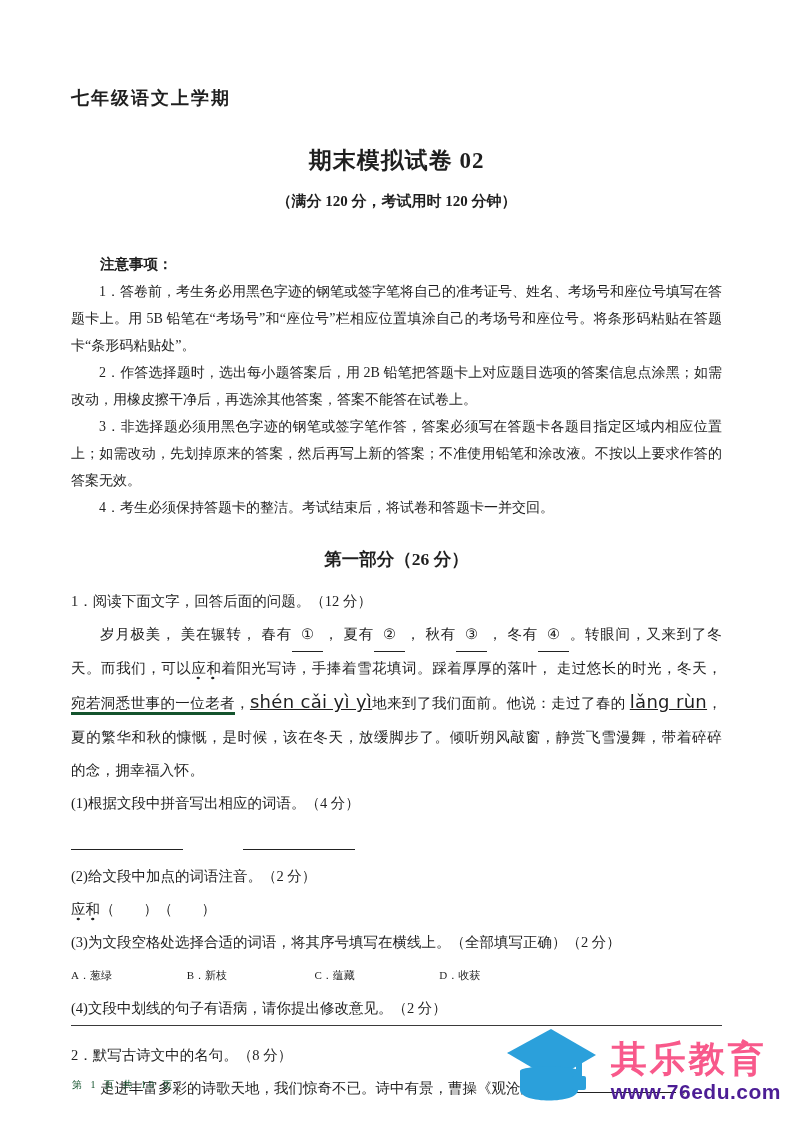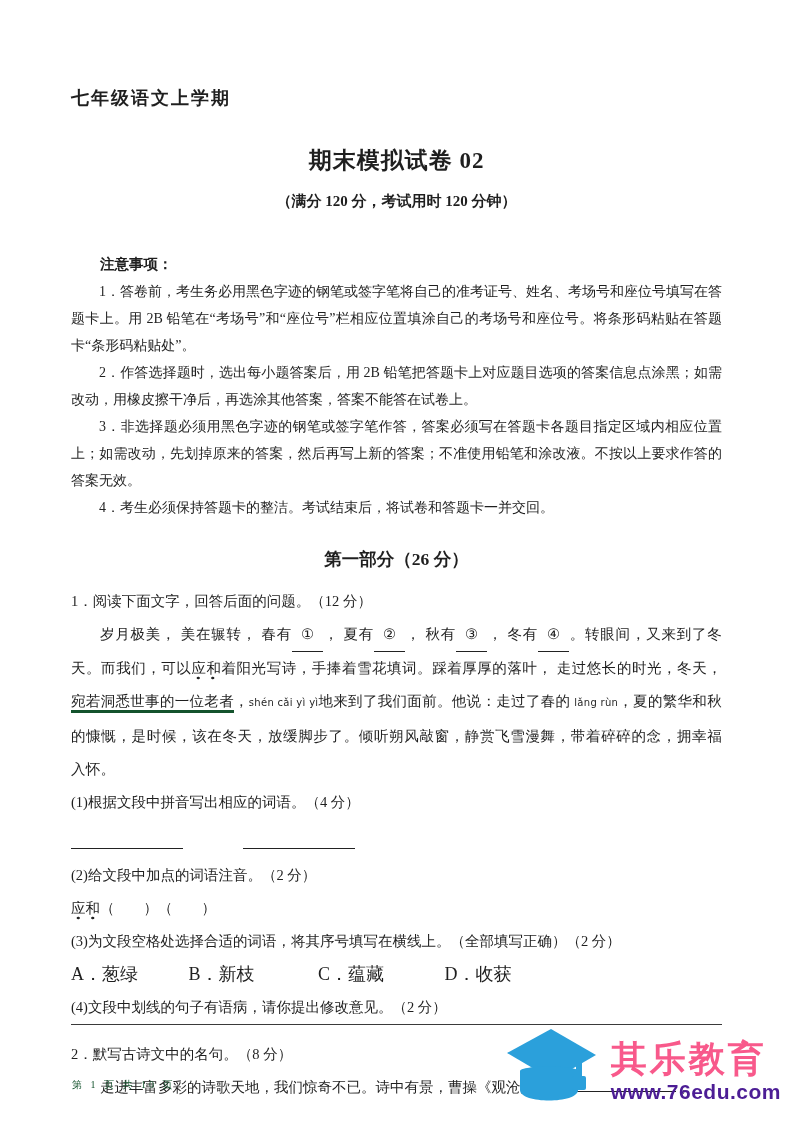--- a/index.html
+++ b/index.html
@@ -76,31 +76,31 @@
     text-indent: 0;
   }
   .dotted {
     background-image: radial-gradient(circle, #222 1.3px, rgba(0,0,0,0) 1.6px);
     background-size: 1em 6px;
     background-position: 0 100%;
     background-repeat: repeat-x;
     padding-bottom: 5px;
   }
   .ul-phrase { border-bottom: 3px solid #14532d; padding-bottom: 1px; }
-  .pinyin { font-family: "DejaVu Sans", sans-serif; font-size: 10px; }
+  .pinyin { font-family: "DejaVu Sans", sans-serif; font-size: 18px; text-decoration: underline; }
 
   .blank-row { margin-top: 14px; height: 26px; }
   .blank {
     display: inline-block;
     width: 112px; height: 16px;
     border-bottom: 1.5px solid #222;
   }
   .blank-2 { margin-left: 56px; }
 
-  .options { font-size: 18px; line-height: 33px; }
+  .options { font-size: 11px; line-height: 33px; }
   .opt { display: inline-block; }
   .opt-a { width: 113px; }
   .opt-b { width: 125px; }
   .opt-c { width: 122px; }
 
   .answer-line {
     margin-top: 0;
     border-top: 1.5px solid #3a3a3a;
     height: 0;
   }
@@ -151,21 +151,21 @@
 
 <div class="page">
   <div class="content">
 
     <div class="course-title">七年级语文上学期</div>
     <div class="exam-title">期末模拟试卷 02</div>
     <div class="exam-meta">（满分 120 分，考试用时 120 分钟）</div>
 
     <div class="notice">
       <p class="notice-heading">注意事项：</p>
-      <p>1．答卷前，考生务必用黑色字迹的钢笔或签字笔将自己的准考证号、姓名、考场号和座位号填写在答题卡上。用 2B 铅笔在“考场号”和“座位号”栏相应位置填涂自己的考场号和座位号。将条形码粘贴在答题卡“条形码粘贴处”。</p>
+      <p>1．答卷前，考生务必用黑色字迹的钢笔或签字笔将自己的准考证号、姓名、考场号和座位号填写在答题卡上。用 5B 铅笔在“考场号”和“座位号”栏相应位置填涂自己的考场号和座位号。将条形码粘贴在答题卡“条形码粘贴处”。</p>
       <p>2．作答选择题时，选出每小题答案后，用 2B 铅笔把答题卡上对应题目选项的答案信息点涂黑；如需改动，用橡皮擦干净后，再选涂其他答案，答案不能答在试卷上。</p>
       <p>3．非选择题必须用黑色字迹的钢笔或签字笔作答，答案必须写在答题卡各题目指定区域内相应位置上；如需改动，先划掉原来的答案，然后再写上新的答案；不准使用铅笔和涂改液。不按以上要求作答的答案无效。</p>
       <p>4．考生必须保持答题卡的整洁。考试结束后，将试卷和答题卡一并交回。</p>
     </div>
 
     <div class="section-heading">第一部分（26 分）</div>
 
     <div class="qline q1-stem">1．阅读下面文字，回答后面的问题。（12 分）</div>
 
     <div class="passage"><span>岁月极美， 美在辗转， 春有</span><span class="circled">①</span><span>， 夏有</span><span class="circled">②</span><span>， 秋有</span><span class="circled">③</span><span>， 冬有</span><span class="circled">④</span><span>。转眼间，又来到了冬天。而我们，可以</span><span class="dotted">应和</span><span>着阳光写诗，手捧着雪花填词。踩着厚厚的落叶， 走过悠长的时光，冬天，</span><span class="ul-phrase">宛若洞悉世事的一位老者</span><span>，</span><span class="pinyin">shén cǎi yì yì</span><span>地来到了我们面前。他说：走过了春的 </span><span class="pinyin">lǎng rùn</span><span>，夏的繁华和秋的慷慨，是时候，该在冬天，放缓脚步了。倾听朔风敲窗，静赏飞雪漫舞，带着碎碎的念，拥幸福入怀。</span></div>

